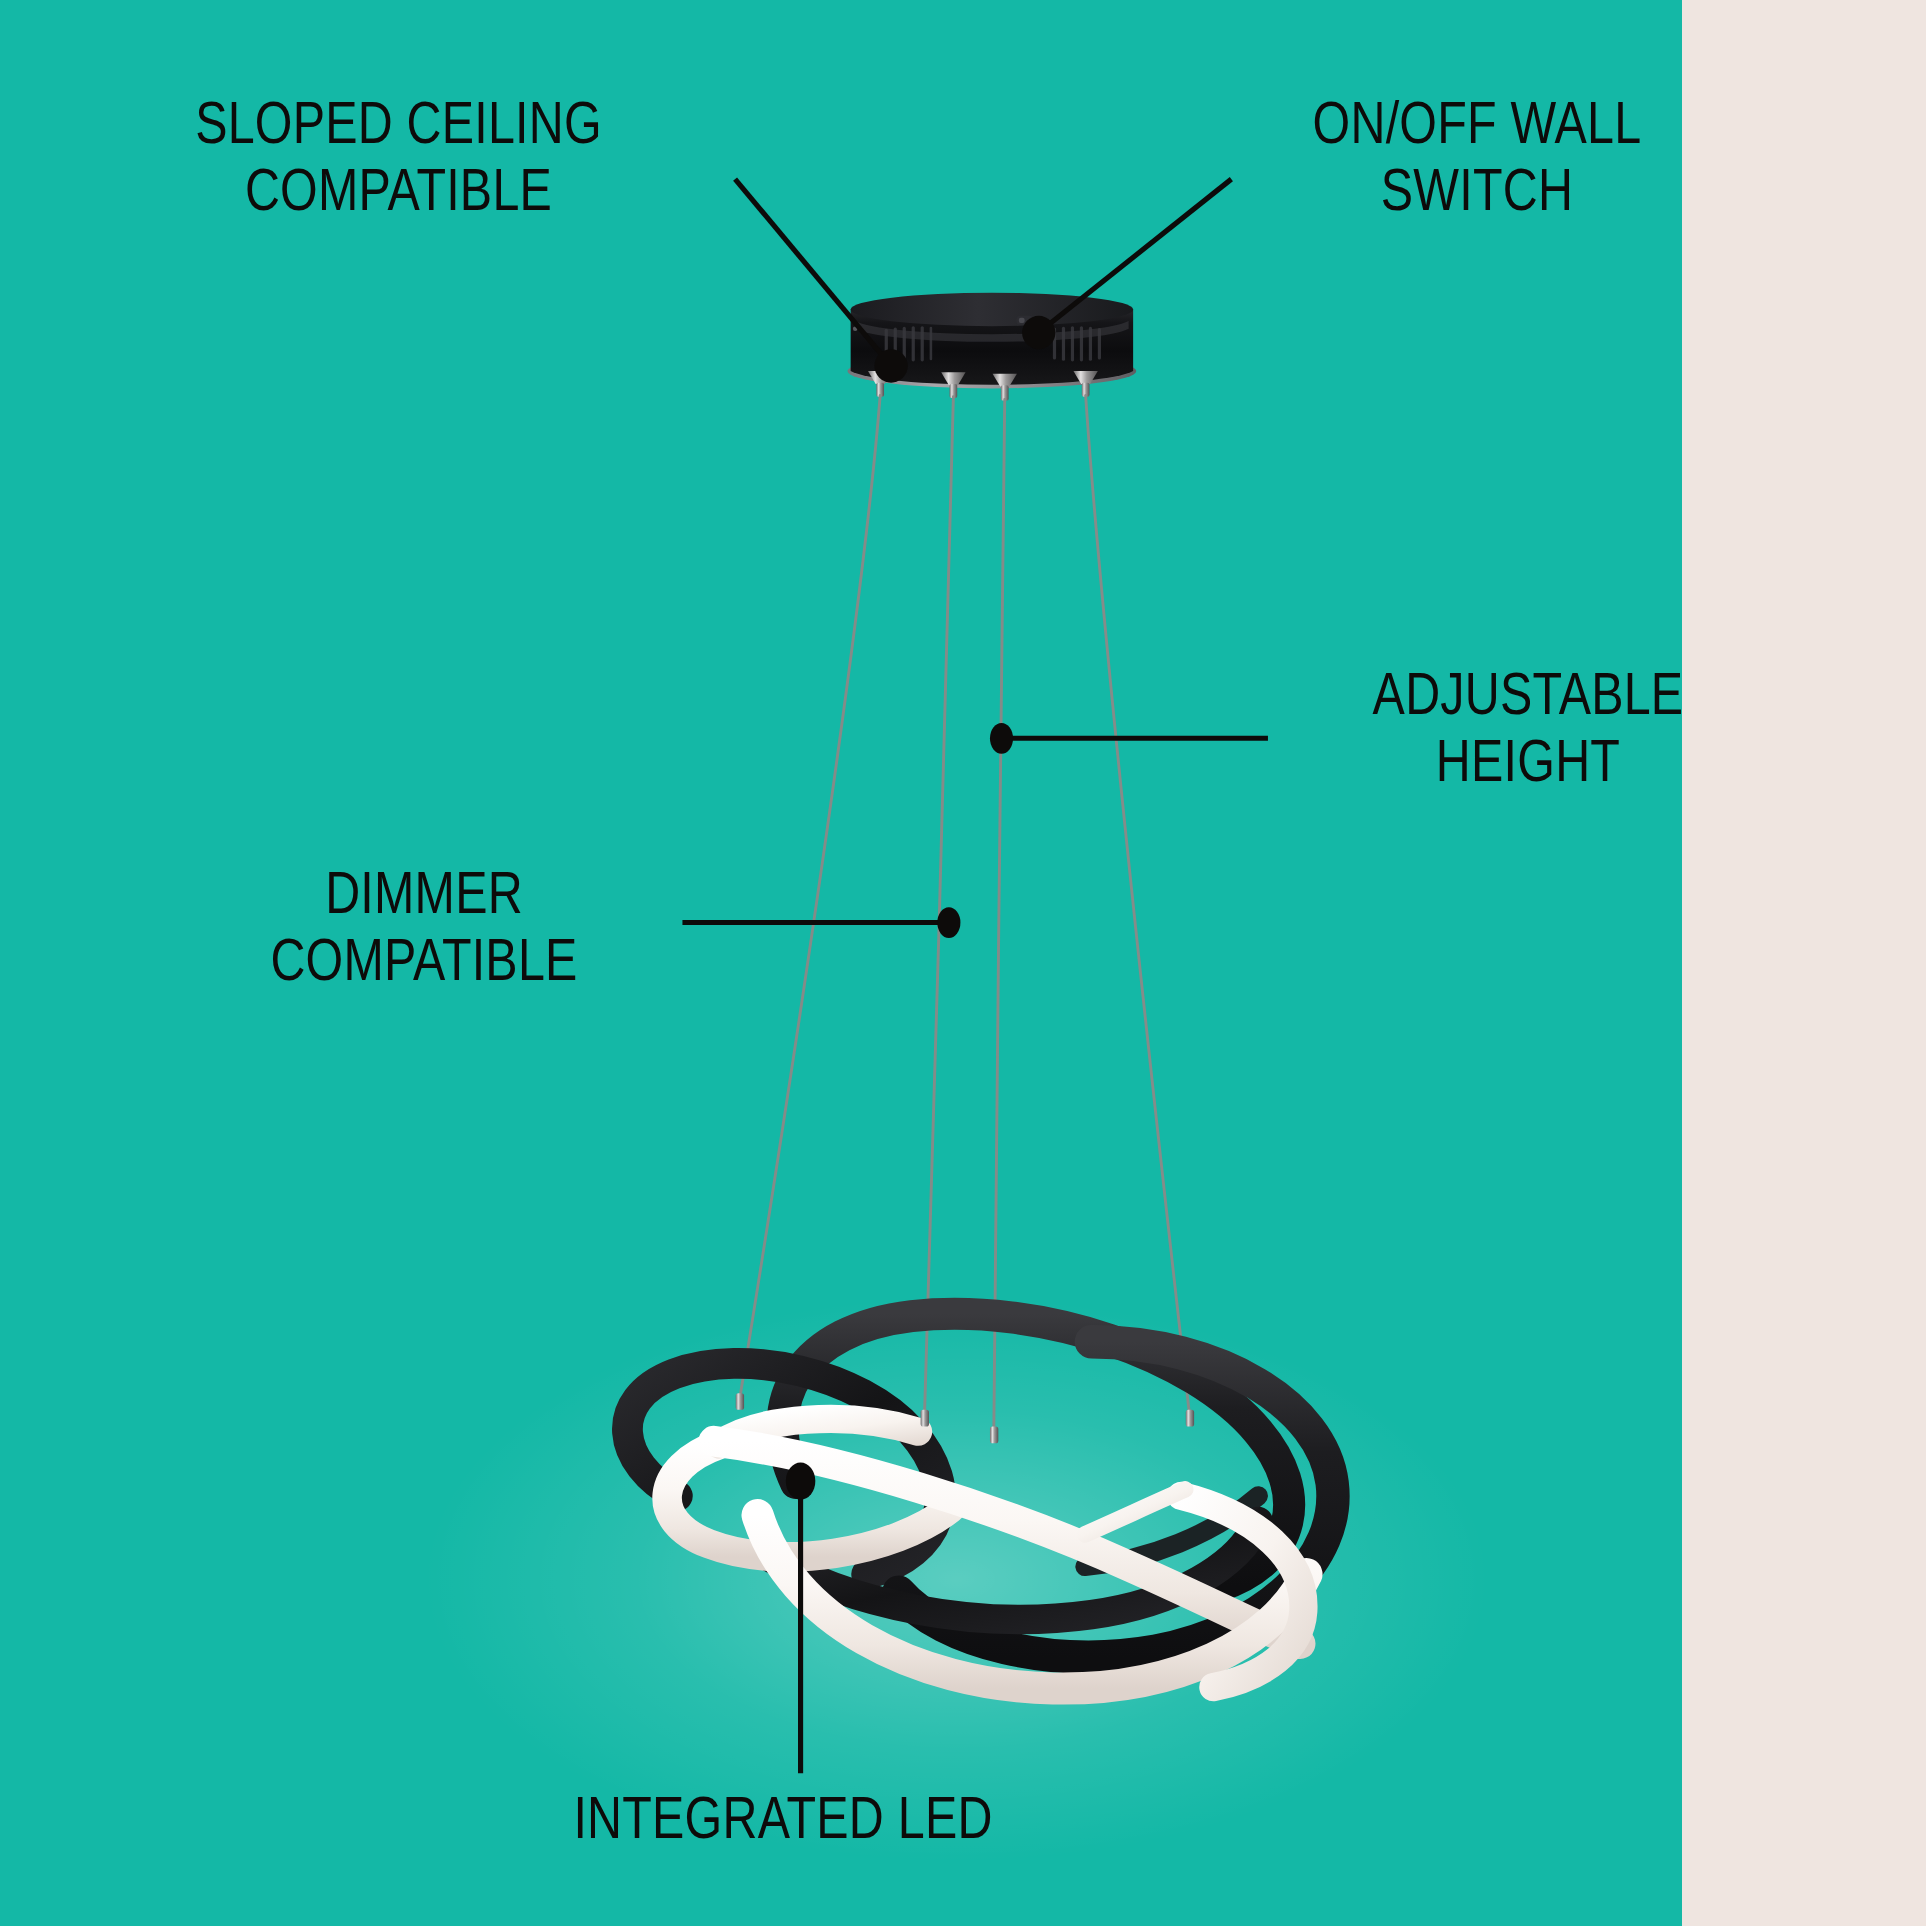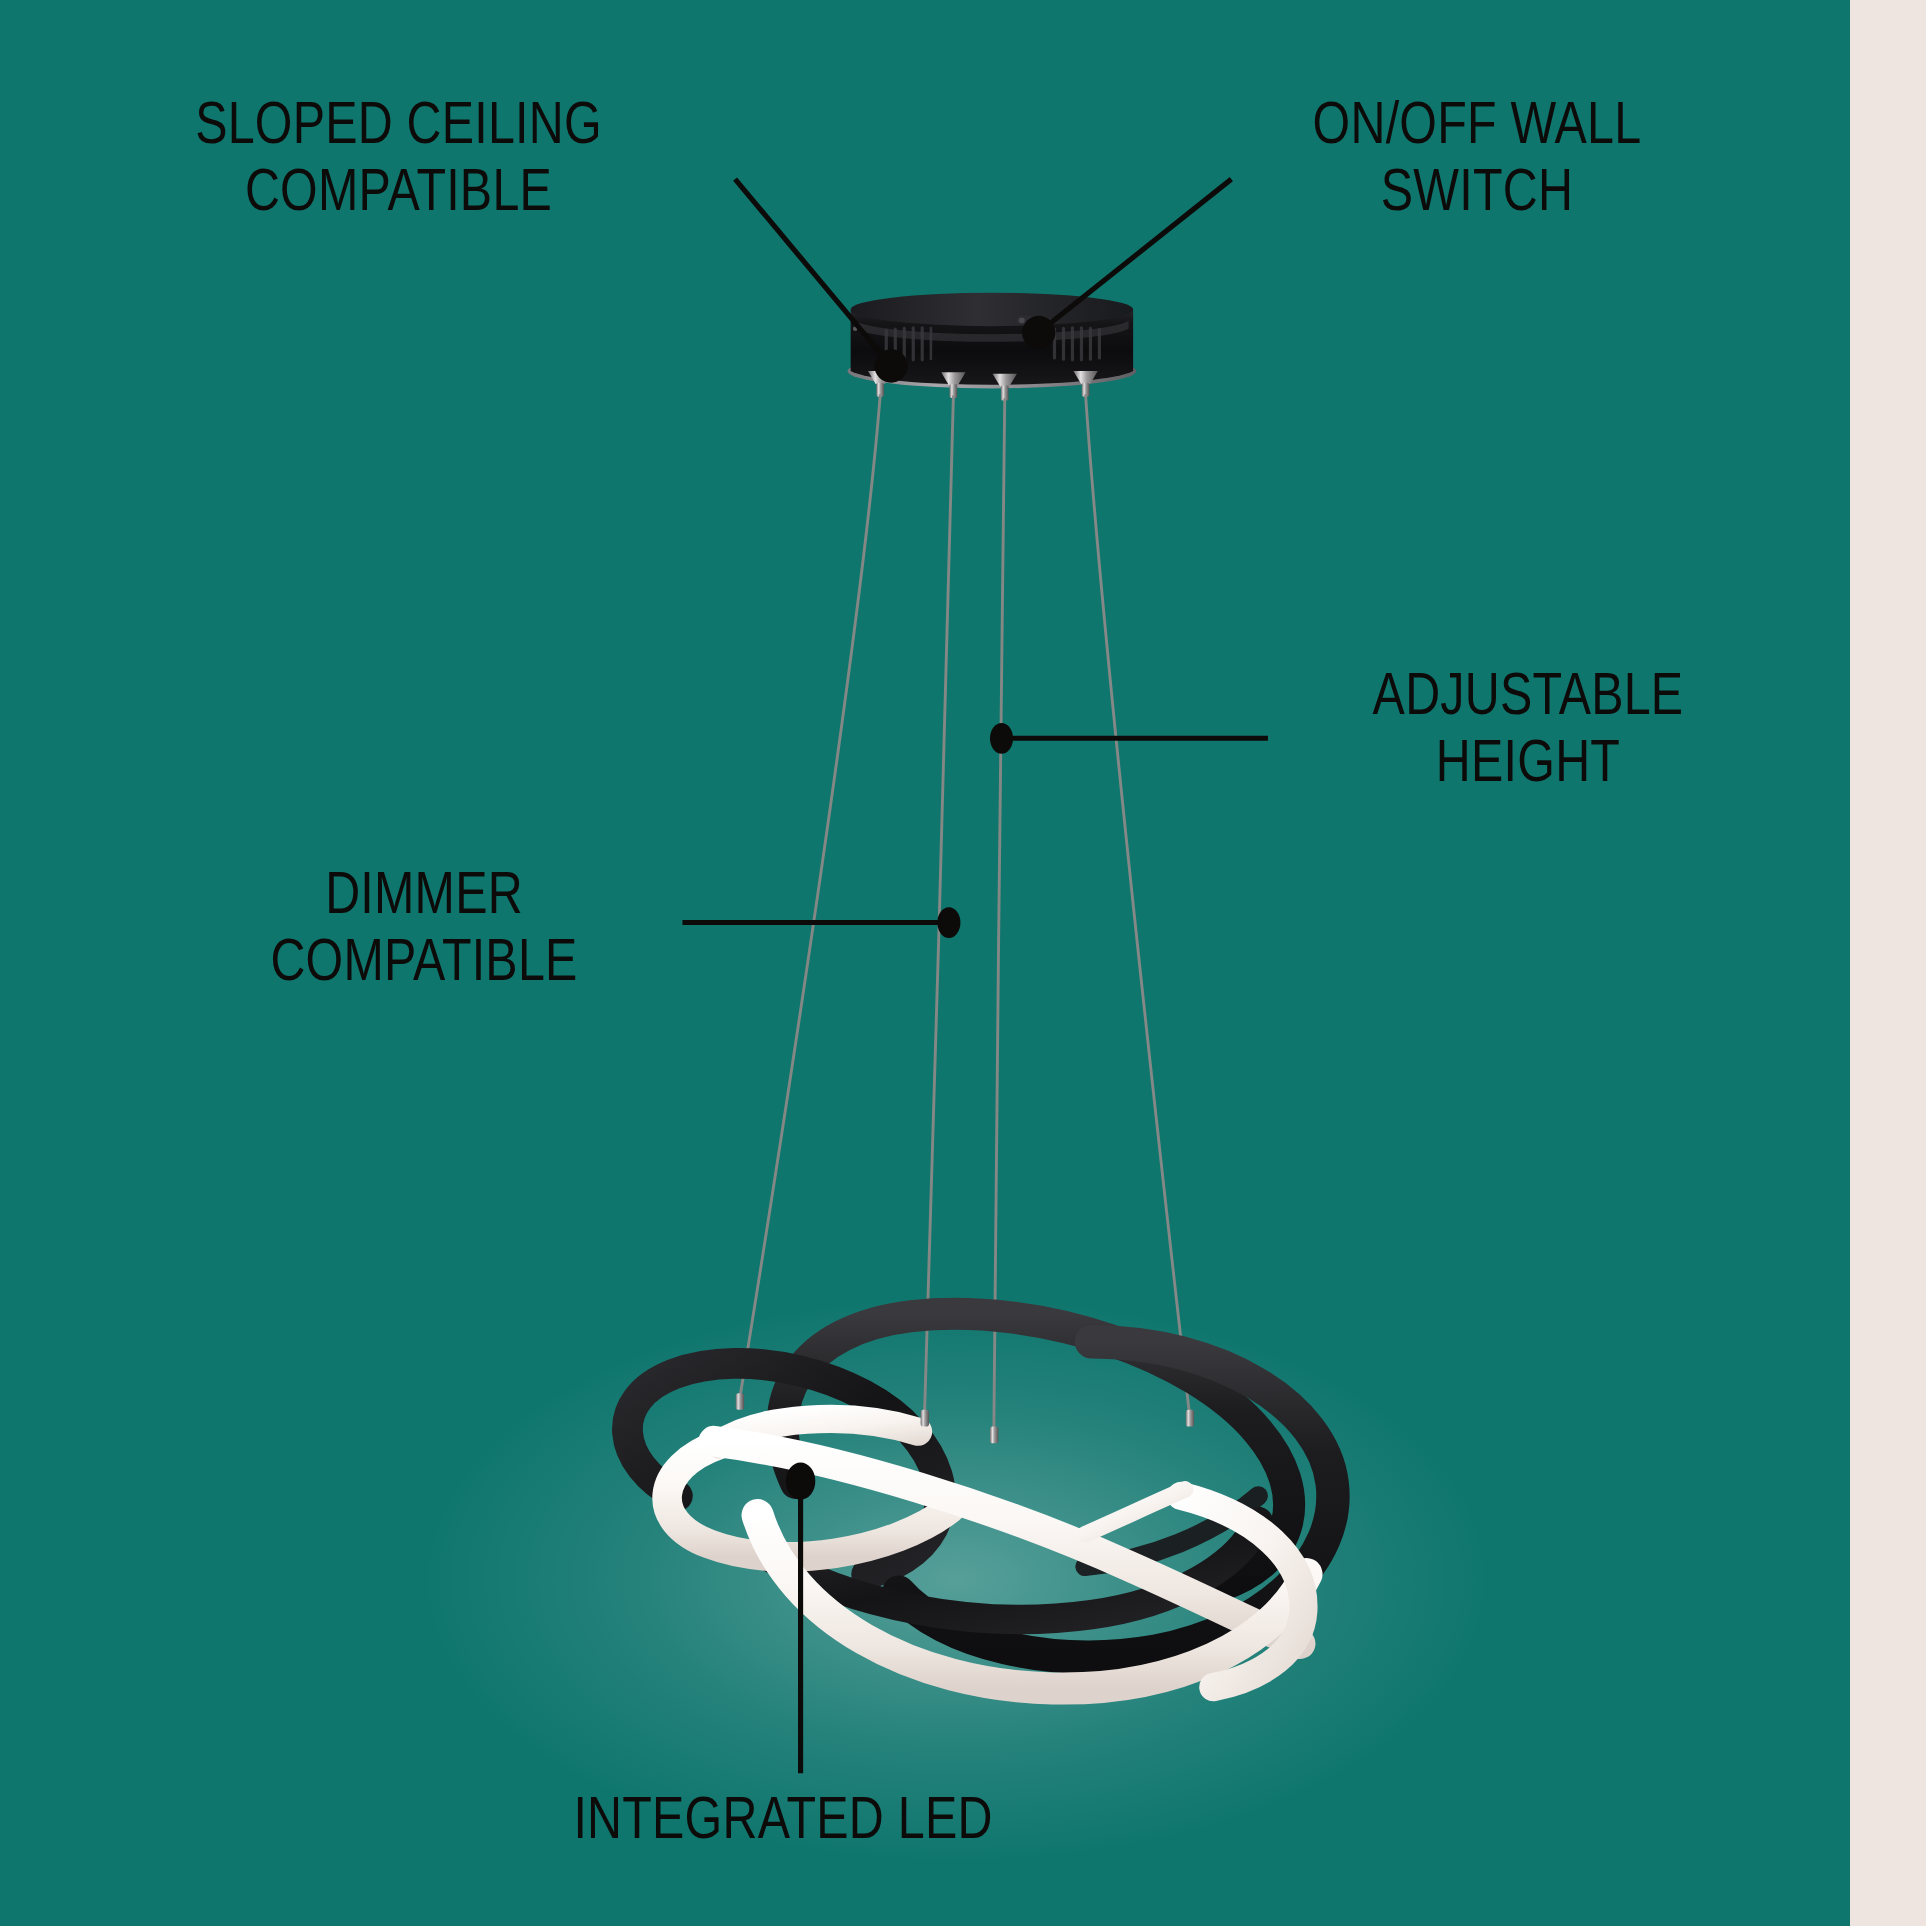--- a/index.html
+++ b/index.html
@@ -3,23 +3,23 @@
 <meta charset="utf-8">
 <title>Pendant Light Feature Callouts</title>
 <style>
   html, body {
     margin: 0;
     padding: 0;
     background: #efe5e0;
   }
   #stage {
     position: relative;
-    width: 1850px;
+    width: 1682px;
     height: 1926px;
-    background: #0f766e;
+    background: #14b8a6;
     overflow: hidden;
     font-family: "Liberation Sans", "DejaVu Sans", sans-serif;
   }
   #art {
     position: absolute;
     inset: 0;
     width: 1926px;
     height: 1926px;
   }
   .callout {

